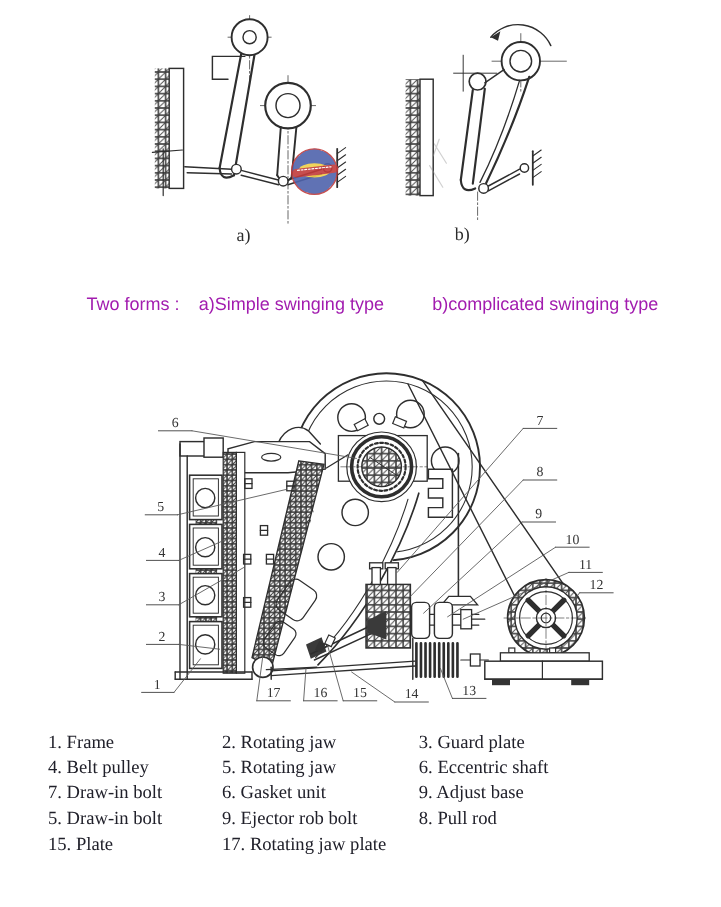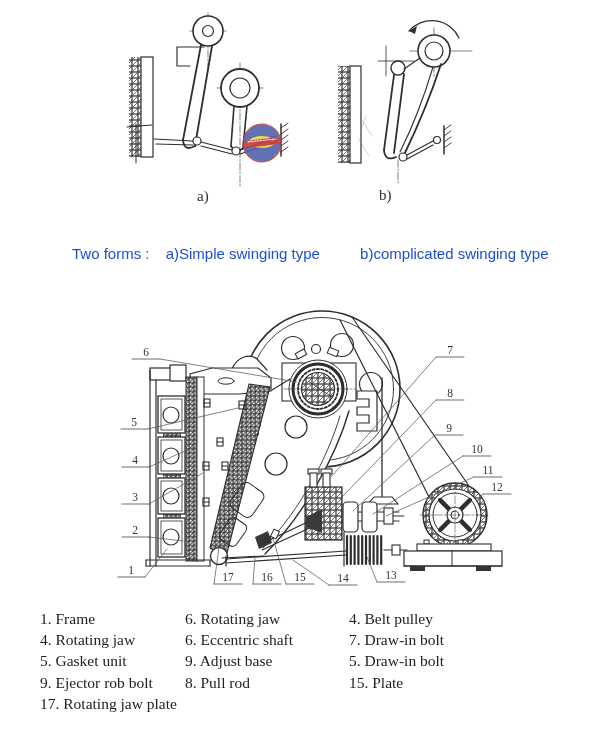--- a/index.html
+++ b/index.html
@@ -2,21 +2,21 @@
 <html><head>
 <meta charset="utf-8">
 <style>
   html,body{margin:0;padding:0;background:#ffffff;}
   #page{position:relative;width:601px;height:756px;background:#ffffff;overflow:hidden;
         font-family:"Liberation Serif",serif;}
   #art{position:absolute;left:0;top:0;}
   .callout{font-family:"Liberation Serif",serif;font-size:11.5px;fill:#333;text-anchor:middle;}
   .figlabel{font-family:"Liberation Serif",serif;font-size:15px;fill:#2b2b2b;}
   #caption{position:absolute;left:72px;top:245px;font-family:"Liberation Sans",sans-serif;
-           font-size:15px;color:#1d4ed8;white-space:nowrap;}
+           font-size:15px;color:#a21caf;white-space:nowrap;}
   #caption .cap-a{margin-left:12px;}
   #caption .cap-b{margin-left:36px;}
   #parts{position:absolute;left:32px;top:608px;width:545px;display:grid;
          grid-template-columns:145px 164px 1fr;padding-left:8px;
          font-family:"Liberation Serif",serif;font-size:15.5px;line-height:21.2px;color:#20202a;}
 </style>
 </head>
 <body>
 
 <div id="page">
@@ -312,26 +312,27 @@
 </svg>
 
 <div id="caption">
   <span>Two forms :</span>
   <span class="cap-a">a)Simple swinging type</span>
   <span class="cap-b">b)complicated swinging type</span>
 </div>
 
 <div id="parts">
       <div>1. Frame</div>
-      <div>6. Rotating jaw</div>
+      <div>2. Rotating jaw</div>
+      <div>3. Guard plate</div>
       <div>4. Belt pulley</div>
-      <div>4. Rotating jaw</div>
+      <div>5. Rotating jaw</div>
       <div>6. Eccentric shaft</div>
       <div>7. Draw-in bolt</div>
-      <div>5. Gasket unit</div>
+      <div>6. Gasket unit</div>
       <div>9. Adjust base</div>
       <div>5. Draw-in bolt</div>
       <div>9. Ejector rob bolt</div>
       <div>8. Pull rod</div>
       <div>15. Plate</div>
       <div>17. Rotating jaw plate</div>
     </div>
 
 </div>
 

